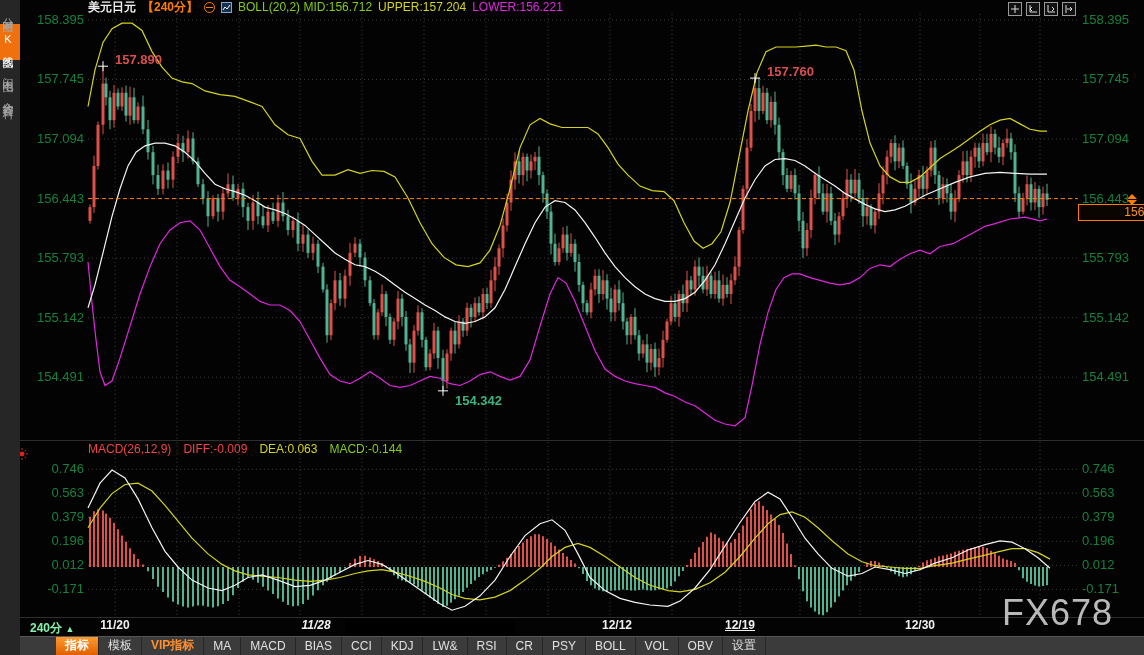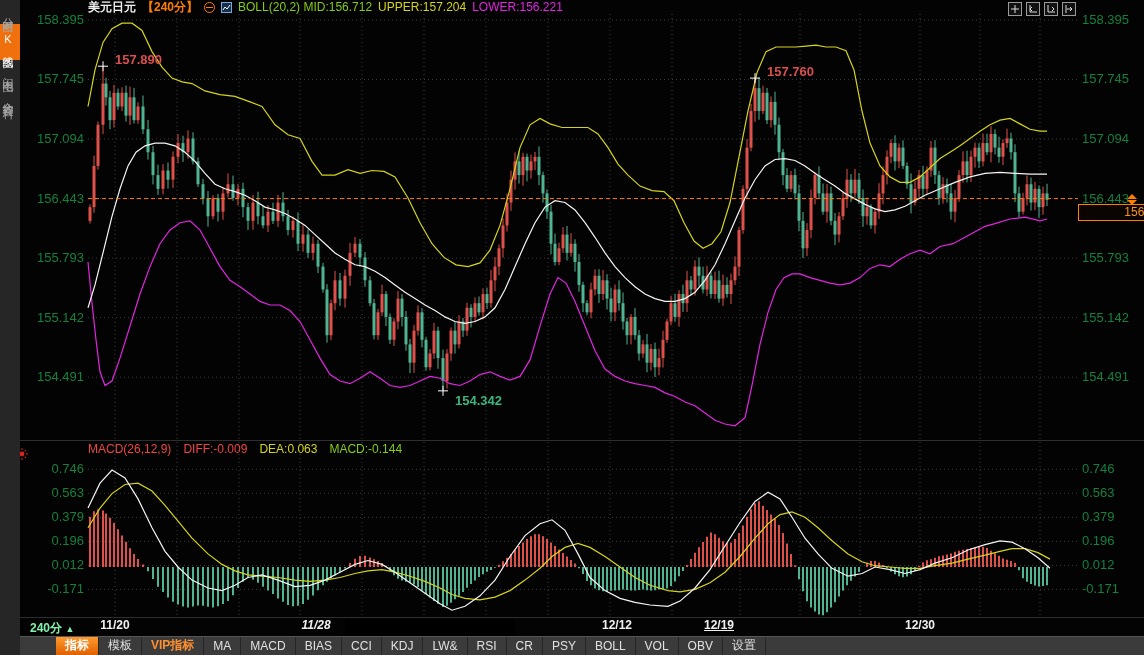--- a/index.html
+++ b/index.html
@@ -891,36 +891,37 @@
       <div class="axis-label axis-right" style="top: 533.324px;">0.196</div>
       <div class="axis-label axis-left" style="top: 557.428px;">0.012</div>
       <div class="axis-label axis-right" style="top: 557.428px;">0.012</div>
       <div class="axis-label axis-left" style="top: 581.401px;">-0.171</div>
       <div class="axis-label axis-right" style="top: 581.401px;">-0.171</div>
     </div>
   <div id="dates">
       <div class="date-label" style="left: 115px;">11/20</div>
       <div class="date-label" style="left: 316px; font-style: italic;">11/28</div>
       <div class="date-label" style="left: 590px; margin-left: 27px;">12/12</div>
-      <div class="date-label" style="left: 719px; text-decoration: underline;">12/19</div>
+      <div class="date-label" style="left: 740px; text-decoration: underline;">12/19</div>
       <div class="date-label" style="left: 920px;">12/30</div>
     </div>
   <div id="redaction" style="left: 345px; top: 619px; width: 170px; height: 17px;"></div>
 
   <div id="period-tag">
     <span>240分</span>
     <span class="arrow">▲</span>
   </div>
 
   <div id="price-tag">156.425</div>
   <div id="axis-arrows">
       <div class="tri up"></div>
       <div class="tri dn"></div>
     </div>
 
+  <div id="watermark">FX678</div>
 
   <div id="tabbar">
       <div class="tab active">指标</div>
       <div class="tab">模板</div>
       <div class="tab vip">VIP指标</div>
       <div class="tab">MA</div>
       <div class="tab">MACD</div>
       <div class="tab">BIAS</div>
       <div class="tab">CCI</div>
       <div class="tab">KDJ</div>

